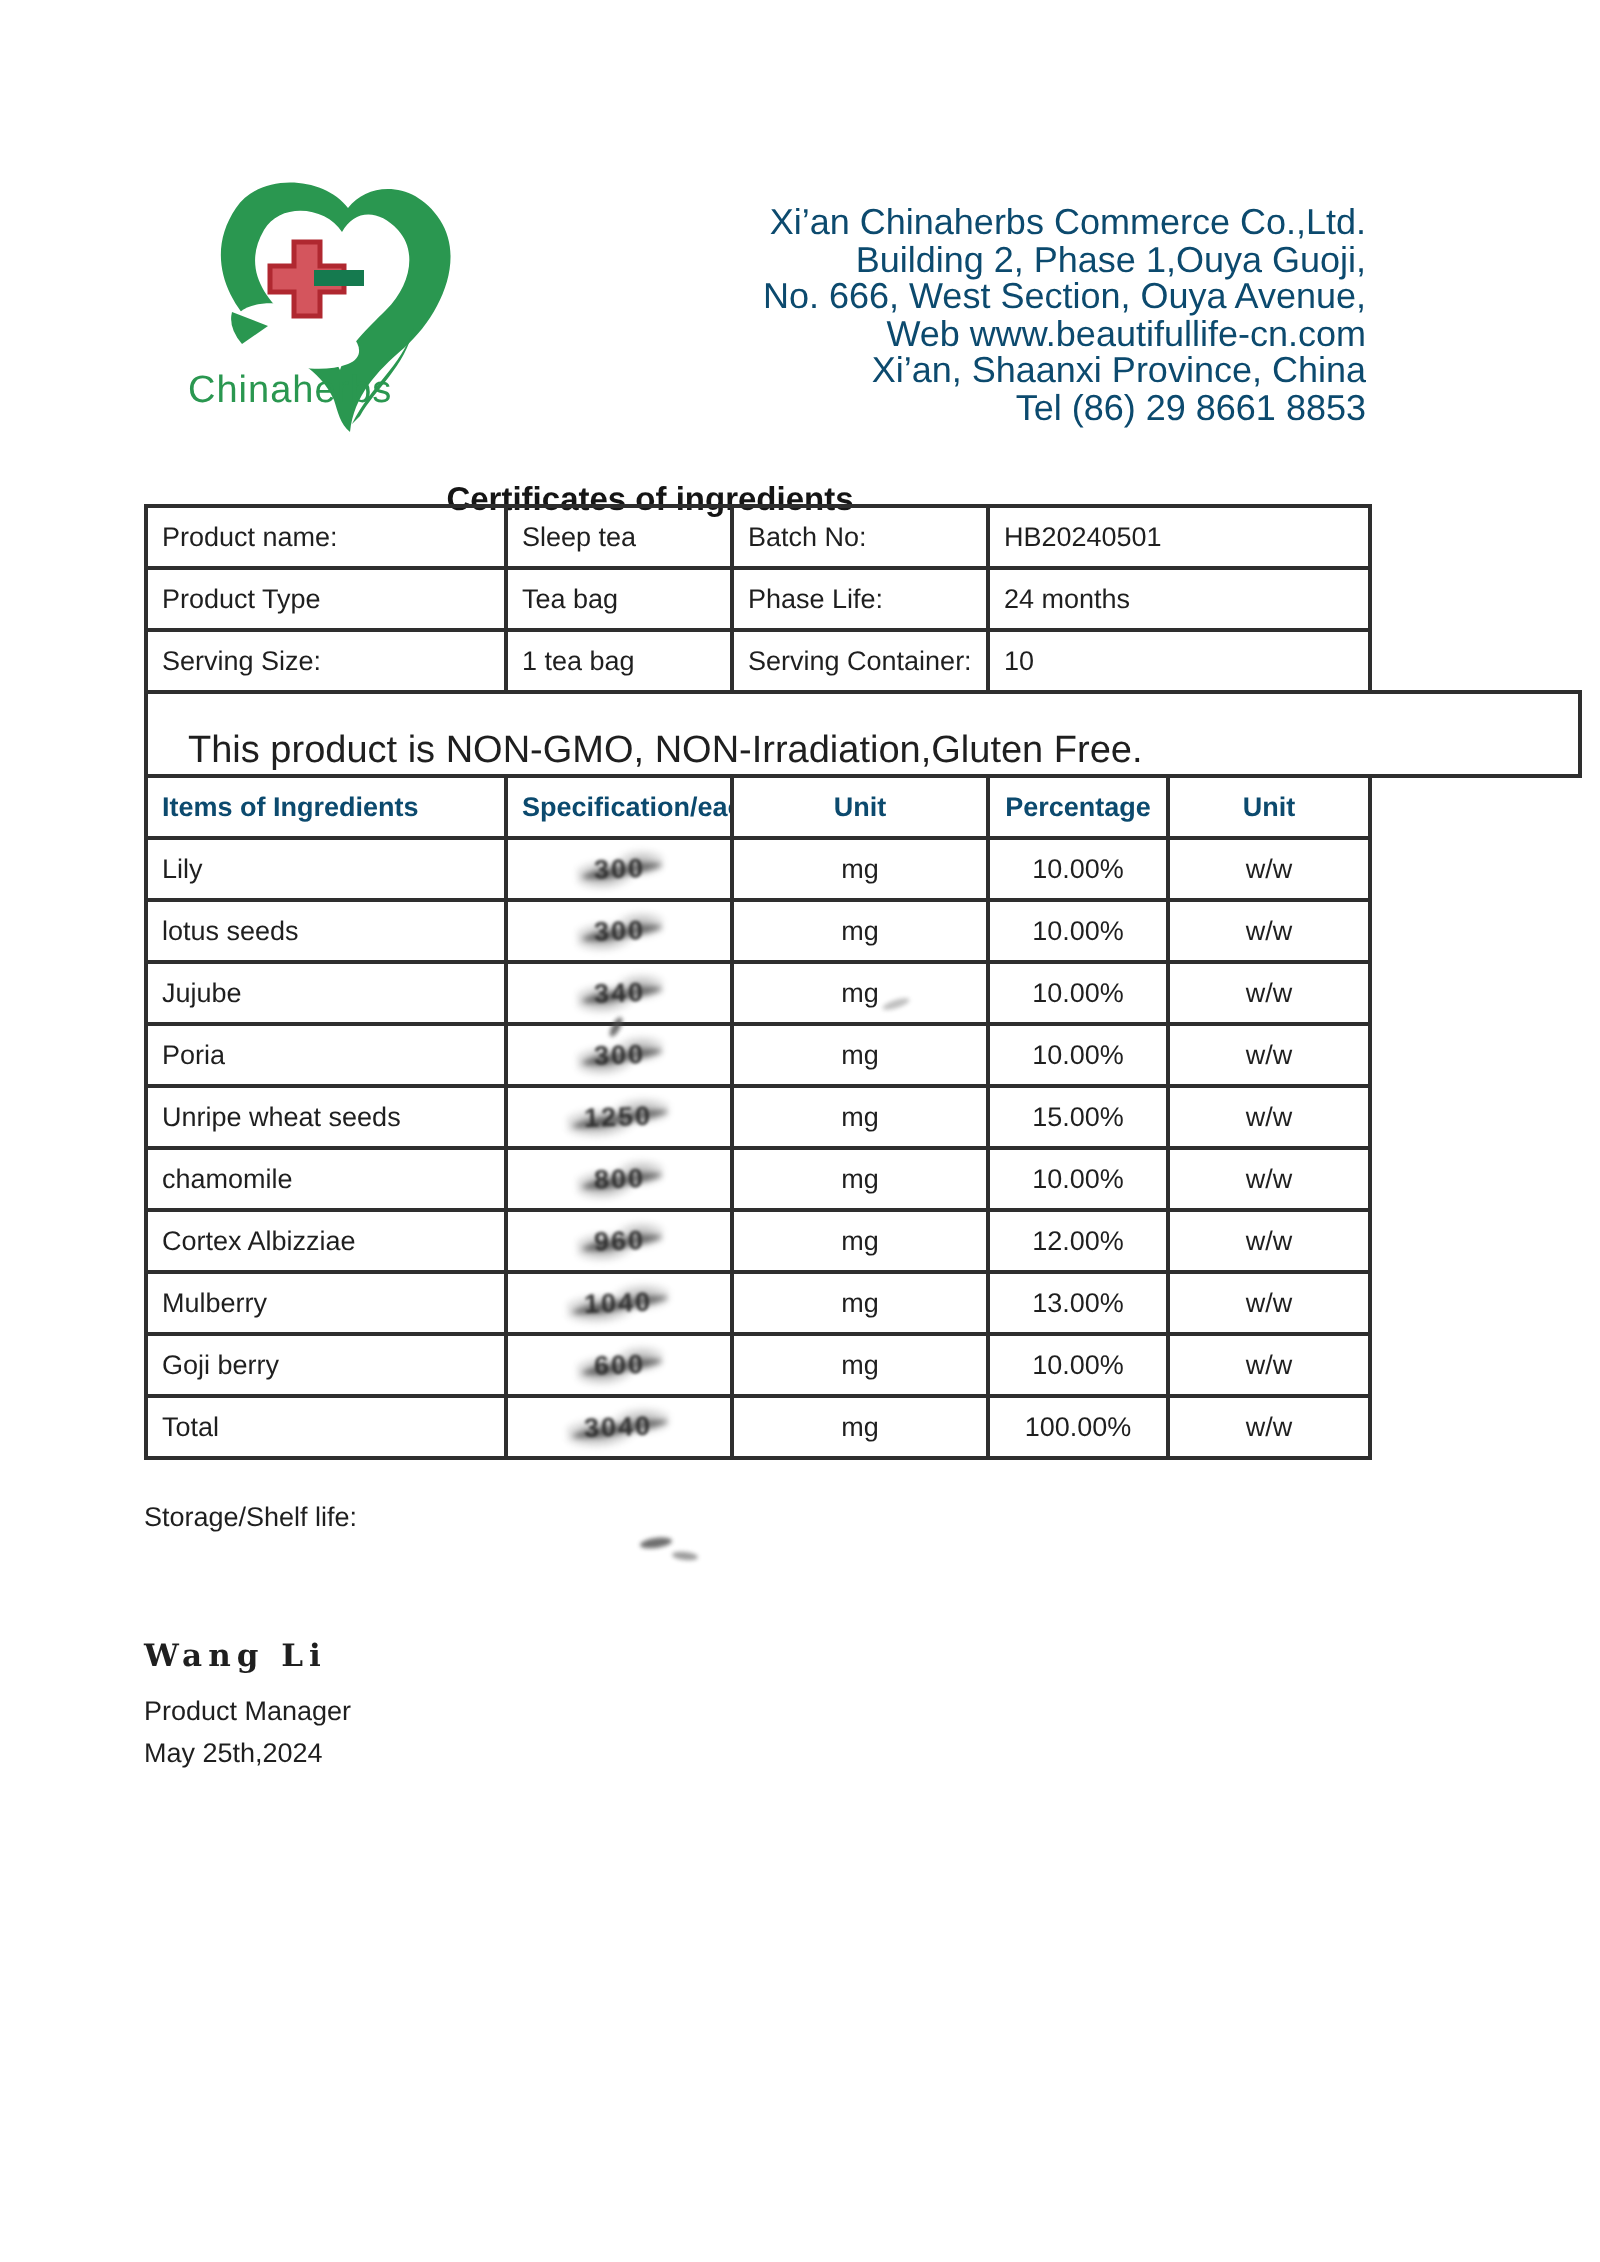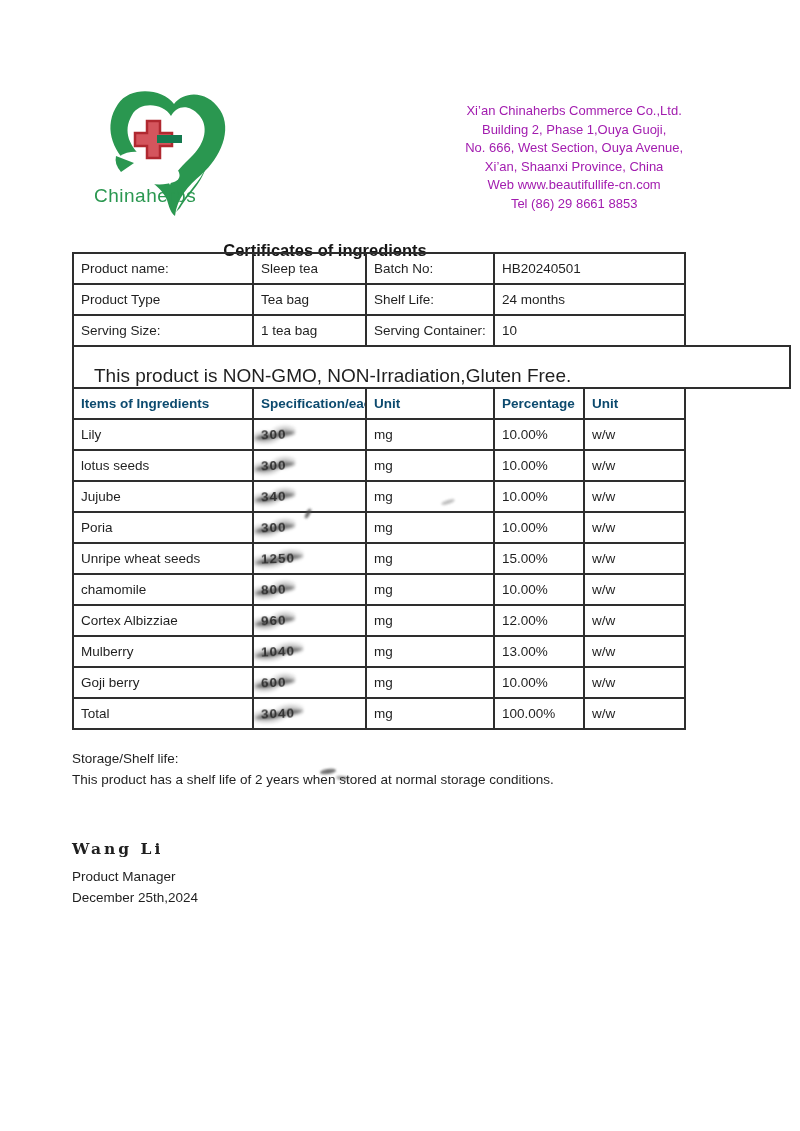--- a/index.html
+++ b/index.html
@@ -10,39 +10,39 @@
   }
   .abs{position:absolute;}
 
   
   #logo-wrap{left:90px;top:86px;width:160px;height:135px;}
   #brand-text{
     left:94px;top:185px;font-size:19px;letter-spacing:.5px;
     color:#2a9750;font-weight:400;
   }
   #company-info{
-    right:117px;top:102px;text-align:center;
-    font-size:13px;line-height:18.6px;color:#a21caf;
+    right:117px;top:102px;text-align:right;
+    font-size:18px;line-height:18.6px;color:#0c4a6e;
   }
 
   
   #page-title{
     left:72px;top:241px;width:506px;text-align:center;
     font-size:16.5px;font-weight:700;color:#151515;
   }
 
   
   #content{left:72px;top:252px;width:719px;}
   table{border-collapse:collapse;table-layout:fixed;width:612px;}
   td,th{
     border:2px solid #2e2e2e;font-size:13.5px;padding:0 7px;
     height:29px;vertical-align:middle;overflow:hidden;white-space:nowrap;
   }
   th{font-weight:700;text-align:left;color:#0c4a6e;}
-  .c{text-align:left;}
+  .c{text-align:center;}
   #claim-row{
     margin-top:-2px;border:2px solid #2e2e2e;height:40px;
     display:flex;align-items:flex-end;padding:0 20px;font-size:19px;
   }
   #ingredients-table{margin-top:-2px;}
 
   
   .smudge{
     position:relative;display:inline-block;font-weight:600;color:#3c3c3c;
     filter:blur(.7px);transform:rotate(-2deg);letter-spacing:1px;
@@ -91,22 +91,22 @@
       <rect x="67" y="49" width="25" height="8" fill="#157a4f"></rect>
     </g>
   </svg>
 </div>
 <div class="abs" id="brand-text">Chinaherbs</div>
 
 <div class="abs" id="company-info">
   <div>Xi’an Chinaherbs Commerce Co.,Ltd.</div>
   <div>Building 2, Phase 1,Ouya Guoji,</div>
   <div>No. 666, West Section, Ouya Avenue,</div>
+  <div>Web www.beautifullife-cn.com</div>
   <div>Xi’an, Shaanxi Province, China</div>
-  <div>Web www.beautifullife-cn.com</div>
   <div>Tel  (86) 29 8661 8853</div>
 </div>
 
 <div class="abs" id="page-title">Certificates of ingredients</div>
 
 <div class="abs" id="content">
 
   <table id="product-table">
     <colgroup>
         <col style="width:180px">
@@ -117,21 +117,21 @@
     <tbody>
         <tr>
           <td>Product name:</td>
           <td>Sleep tea</td>
           <td>Batch No:</td>
           <td>HB20240501</td>
         </tr>
         <tr>
           <td>Product Type</td>
           <td>Tea bag</td>
-          <td>Shelf Life:</td>
+          <td>Phase Life:</td>
           <td>24 months</td>
         </tr>
         <tr>
           <td>Serving Size:</td>
           <td>1 tea bag</td>
           <td>Serving Container:</td>
           <td>10</td>
         </tr>
       </tbody>
   </table>
@@ -226,26 +226,25 @@
           <td class="c"><span class="smudge">3040</span></td>
           <td class="c">mg</td>
           <td class="c">100.00%</td>
           <td class="c">w/w</td>
         </tr>
       </tbody>
   </table>
 
   <div id="storage-block">
     <div>Storage/Shelf life:</div>
-    <div>This product has a shelf life of 2 years when stored at normal storage conditions.</div>
   </div>
 
   <div id="signature-block">
     <div id="signature-name">Wang  Li</div>
     <div>Product Manager</div>
-    <div>December 25th,2024</div>
+    <div>May 25th,2024</div>
   </div>
 </div>
 
 <div class="pen-mark abs" style="left:306px;top:508px;width:4px;height:11px;transform:rotate(28deg);"></div>
 <div class="pen-mark abs" style="left:441px;top:500px;width:14px;height:4px;opacity:.35;transform:rotate(-18deg);"></div>
 <div class="pen-mark abs" style="left:320px;top:769px;width:16px;height:5px;transform:rotate(-8deg);"></div>
 <div class="pen-mark abs" style="left:336px;top:776px;width:13px;height:4px;opacity:.55;transform:rotate(6deg);"></div>
 
 </body></html>

